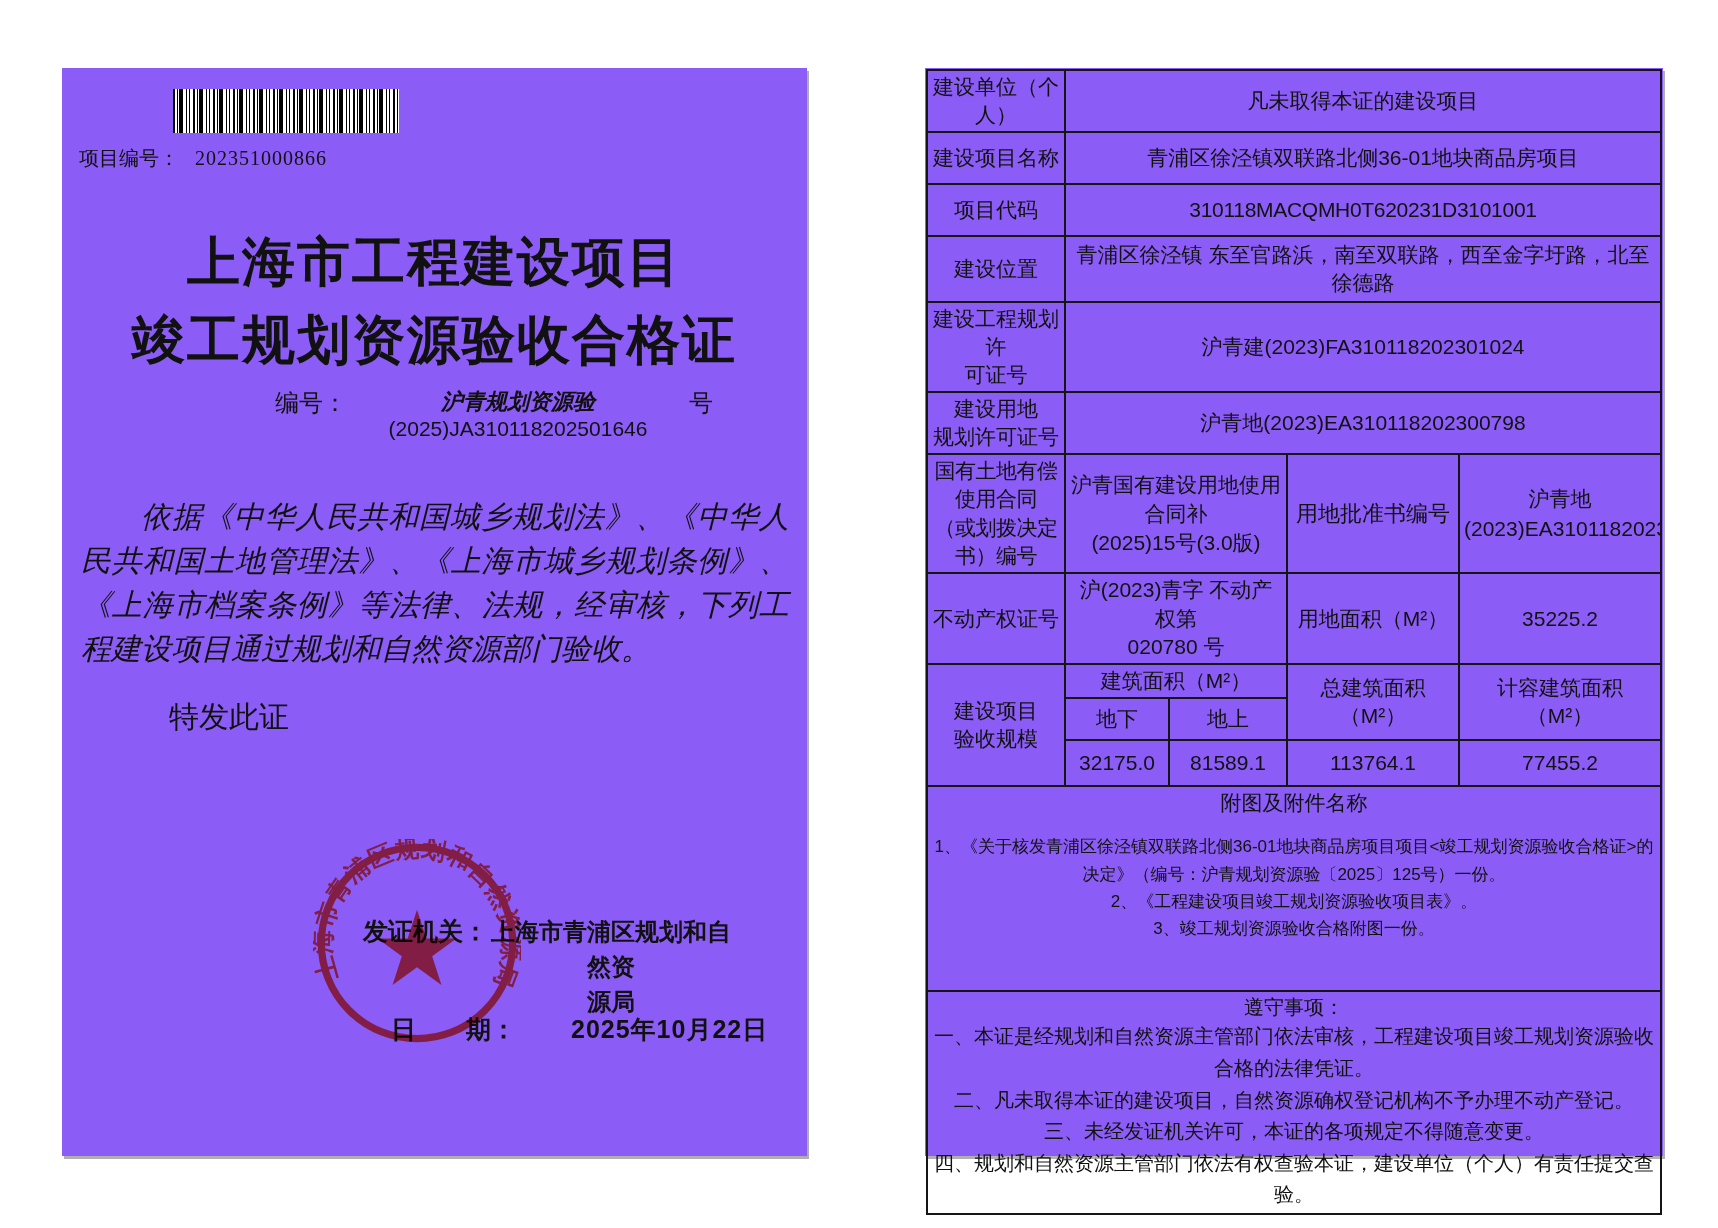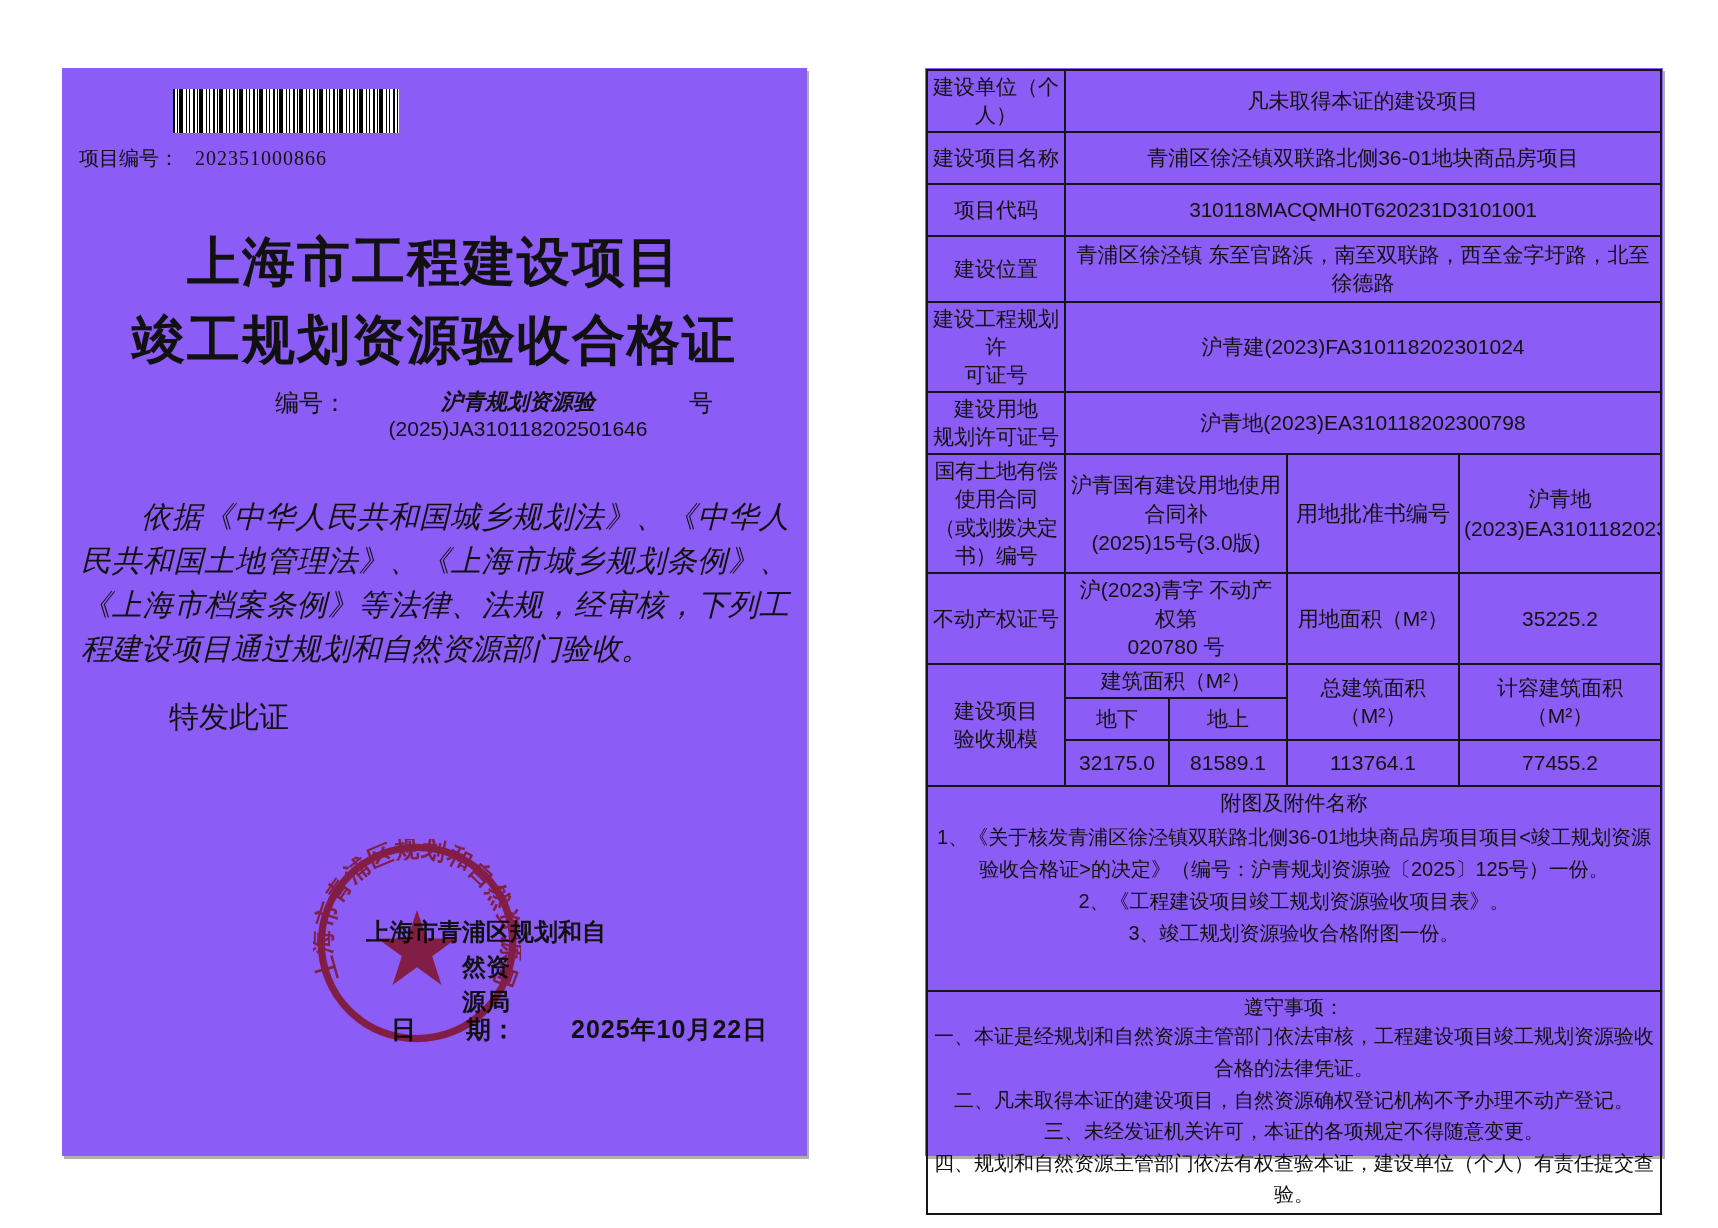--- a/index.html
+++ b/index.html
@@ -49,21 +49,21 @@
   td.lbl { font-size:21px; }
   td.val { text-align:left; padding-left:14px; }
   td.small { font-size:14px; letter-spacing:-0.5px; line-height:1.35; }
   td.small2 { font-size:15px; line-height:1.4; }
   td.num { font-size:16px; }
   td.code-val { font-size:20px; letter-spacing:-0.3px; }
   td.cert2 { font-size:19px; line-height:1.35; }
   td.sect { text-align:left; vertical-align:top; }
   .att-cell { padding:24px 16px 0 30px; }
   .att-title { font-size:21px; }
-  .att-list { margin-top:4px; font-size:20px; line-height:1.6; }
+  .att-list { margin-top:16px; font-size:17px; line-height:1.6; }
   .notes-cell { padding:48px 20px 0 30px; }
   .notes-title { font-size:20px; }
   .notes-list { font-size:20px; line-height:1.58; }
 </style>
 </head>
 <body>
 
 <div class="stage">
 
   <div class="page page-left">
@@ -83,20 +83,21 @@
         <div class="l2">(2025)JA310118202501646</div>
       </span>
       <span class="suf">号</span>
     </div>
 
     <p class="body-text">依据《中华人民共和国城乡规划法》、《中华人民共和国土地管理法》、《上海市城乡规划条例》、《上海市档案条例》等法律、法规，经审核，下列工程建设项目通过规划和自然资源部门验收。</p>
 
     <div class="grant">特发此证</div>
 
     <div class="issuer">
+      <span class="lab">发证机关：</span>
       <span class="val pre">上海市青浦区规划和自然资
 源局</span>
     </div>
 
     <div class="date-row">
       <span class="lab">日　　期：</span>
       <span class="val">2025年10月22日</span>
     </div>
 
     <svg class="seal" viewBox="0 0 200 200">

